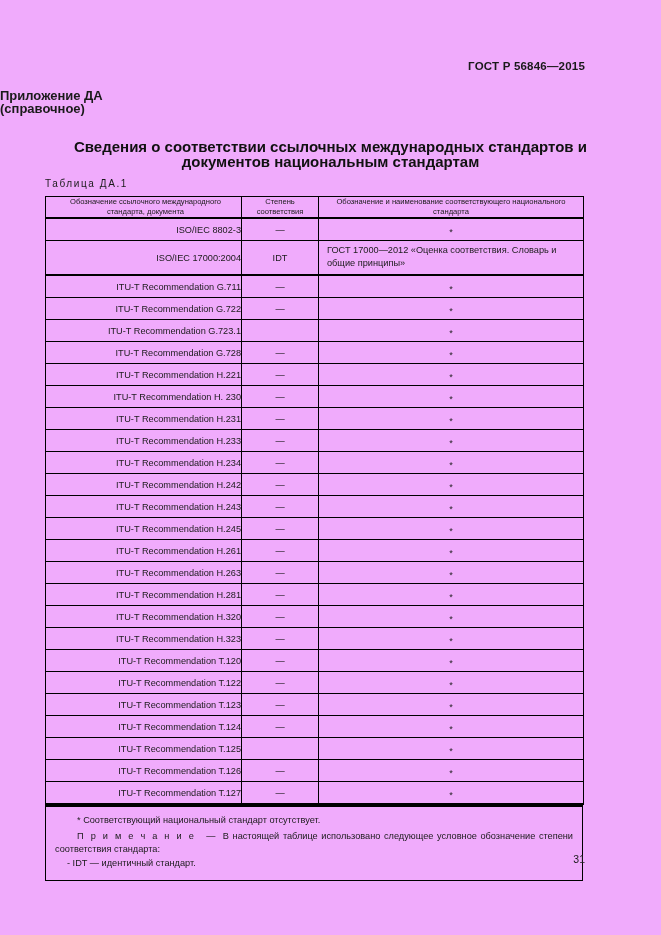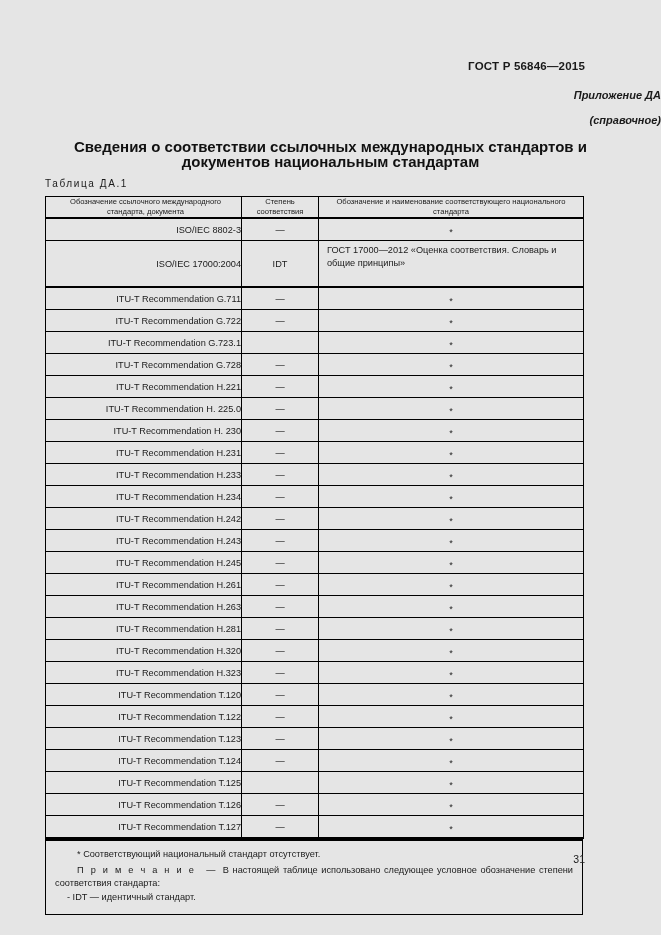--- a/index.html
+++ b/index.html
@@ -7,49 +7,47 @@
     padding: 0;
     background: #b0b0b0;
   }
   body {
     font-family: "Liberation Sans", sans-serif;
   }
   .page {
     position: relative;
     width: 661px;
     height: 935px;
-    background: #e5e5e5;
+    background: #f0abfc;
     margin: 0 auto;
     overflow: hidden;
     box-sizing: border-box;
   }
   .doc-header {
     position: absolute;
     top: 60px;
     right: 76px;
     font-size: 11.5px;
     font-weight: bold;
     color: #1a1a1a;
     letter-spacing: 0.2px;
   }
   .annex-block {
     position: absolute;
     top: 89px;
     left: 0;
     right: 0;
-    text-align: right;
-    font-size: 11px;
+    text-align: left;
+    font-size: 13px;
     font-weight: bold;
     color: #1a1a1a;
     line-height: 13px;
-    font-style: italic;
   }
   .annex-sub {
     font-weight: bold;
-    margin-top: 12px;
   }
   .main-title {
     position: absolute;
     top: 140px;
     left: 70px;
     right: 70px;
     text-align: center;
     font-size: 15px;
     font-weight: bold;
     color: #111;
@@ -105,21 +103,21 @@
   td.col-deg {
     font-size: 9.2px;
     text-align: center;
   }
   td.col-nat {
     font-size: 9.2px;
     text-align: center;
   }
   td.col-nat.left-txt {
     text-align: left;
-    padding: 3px 8px 16px 8px;
+    padding: 3px 8px 4px 8px;
     line-height: 13px;
   }
   tr.thick-bottom > td {
     border-bottom: 2px solid #000 !important;
   }
   .star {
     font-size: 10px;
     line-height: 8px;
     position: relative;
     top: 2px;
@@ -216,25 +214,20 @@
             <td class="col-name">ITU-T Recommendation G.728</td>
             <td class="col-deg">—</td>
             <td class="col-nat star">*</td>
           </tr>
           <tr>
             <td class="col-name">ITU-T Recommendation H.221</td>
             <td class="col-deg">—</td>
             <td class="col-nat star">*</td>
           </tr>
           <tr>
-            <td class="col-name">ITU-T Recommendation H. 225.0</td>
-            <td class="col-deg">—</td>
-            <td class="col-nat star">*</td>
-          </tr>
-          <tr>
             <td class="col-name">ITU-T Recommendation H. 230</td>
             <td class="col-deg">—</td>
             <td class="col-nat star">*</td>
           </tr>
           <tr>
             <td class="col-name">ITU-T Recommendation H.231</td>
             <td class="col-deg">—</td>
             <td class="col-nat star">*</td>
           </tr>
           <tr>

